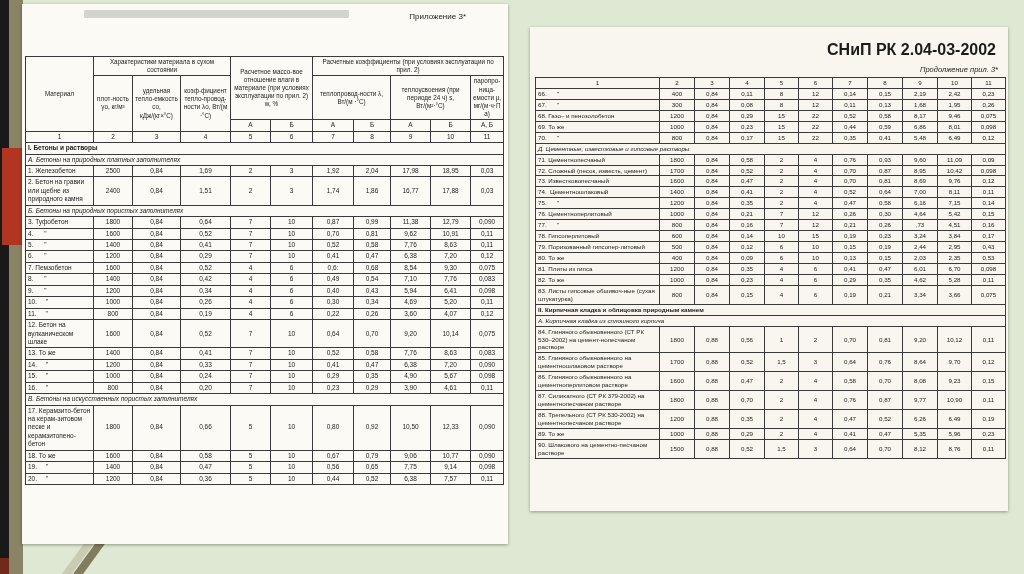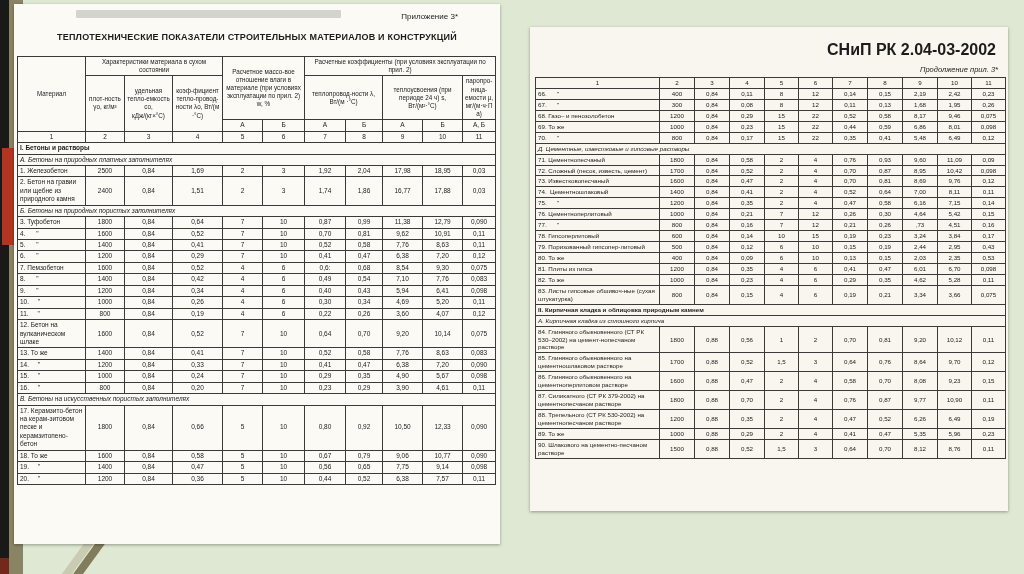--- a/index.html
+++ b/index.html
@@ -10,21 +10,21 @@
   .edge-black{position:absolute;left:0;top:0;width:9px;height:574px;background:var(--sidebar-black,#191919);}
   .edge-olive{position:absolute;left:9px;top:0;width:14px;height:574px;background:var(--sidebar-olive,#8a8464);}
   .edge-red{position:absolute;left:2px;top:148px;width:27px;height:97px;background:var(--accent-red,#b23522);}
   .corner-maroon{position:absolute;left:0;top:558px;width:9px;height:16px;background:#72291c;}
   .stripe{position:absolute;transform:rotate(36deg);transform-origin:top left;}
   .stripe-light{left:88px;top:538px;width:8px;height:52px;background:#c9cbb2;}
   .stripe-dark{left:100px;top:537px;width:8px;height:56px;background:#817c5c;}
 
   
   .page{position:absolute;background:var(--page-white,#fbfaf5);box-shadow:0 1px 3px rgba(0,0,0,.35);color:#1c1c1c;}
-  .page-left{left:14px;top:4px;width:486px;height:540px;}
+  .page-left{left:22px;top:4px;width:486px;height:540px;}
   .page-right{left:530px;top:27px;width:478px;min-height:484px;background:#f8f6ee;}
 
   .smear{position:absolute;left:62px;top:6px;width:265px;height:8px;background:#c6c6c3;opacity:.75;border-radius:1px;}
   .corner-note{position:absolute;right:42px;top:8px;font-size:8px;}
   .snip-note{position:absolute;right:12px;top:14px;font-size:16px;font-weight:bold;}
   .cont-note{position:absolute;right:10px;top:38px;font-size:7.5px;font-style:italic;text-align:center;}
   .page-title{position:absolute;left:0;top:28px;width:100%;text-align:center;font-size:9px;font-weight:bold;letter-spacing:.2px;}
 
   table{border-collapse:collapse;table-layout:fixed;position:absolute;}
   .tbl-left{left:3px;top:52px;width:478px;font-size:6.5px;line-height:1.3;}
@@ -44,21 +44,20 @@
   <div class="edge-black"></div>
   <div class="edge-olive"></div>
   <div class="edge-red"></div>
   <div class="corner-maroon"></div>
   <div class="stripe stripe-light"></div>
   <div class="stripe stripe-dark"></div>
 
   <div class="page page-left">
     <div class="smear"></div>
     <div class="corner-note">Приложение 3*</div>
-    <div class="page-title">ТЕПЛОТЕХНИЧЕСКИЕ ПОКАЗАТЕЛИ СТРОИТЕЛЬНЫХ МАТЕРИАЛОВ И КОНСТРУКЦИЙ</div>
 
     <table class="tbl-left">
       <colgroup>
         <col style="width:68px">
           <col style="width:39px">
           <col style="width:48px">
           <col style="width:50px">
         <col style="width:40px">
           <col style="width:42px">
           <col style="width:41px">

